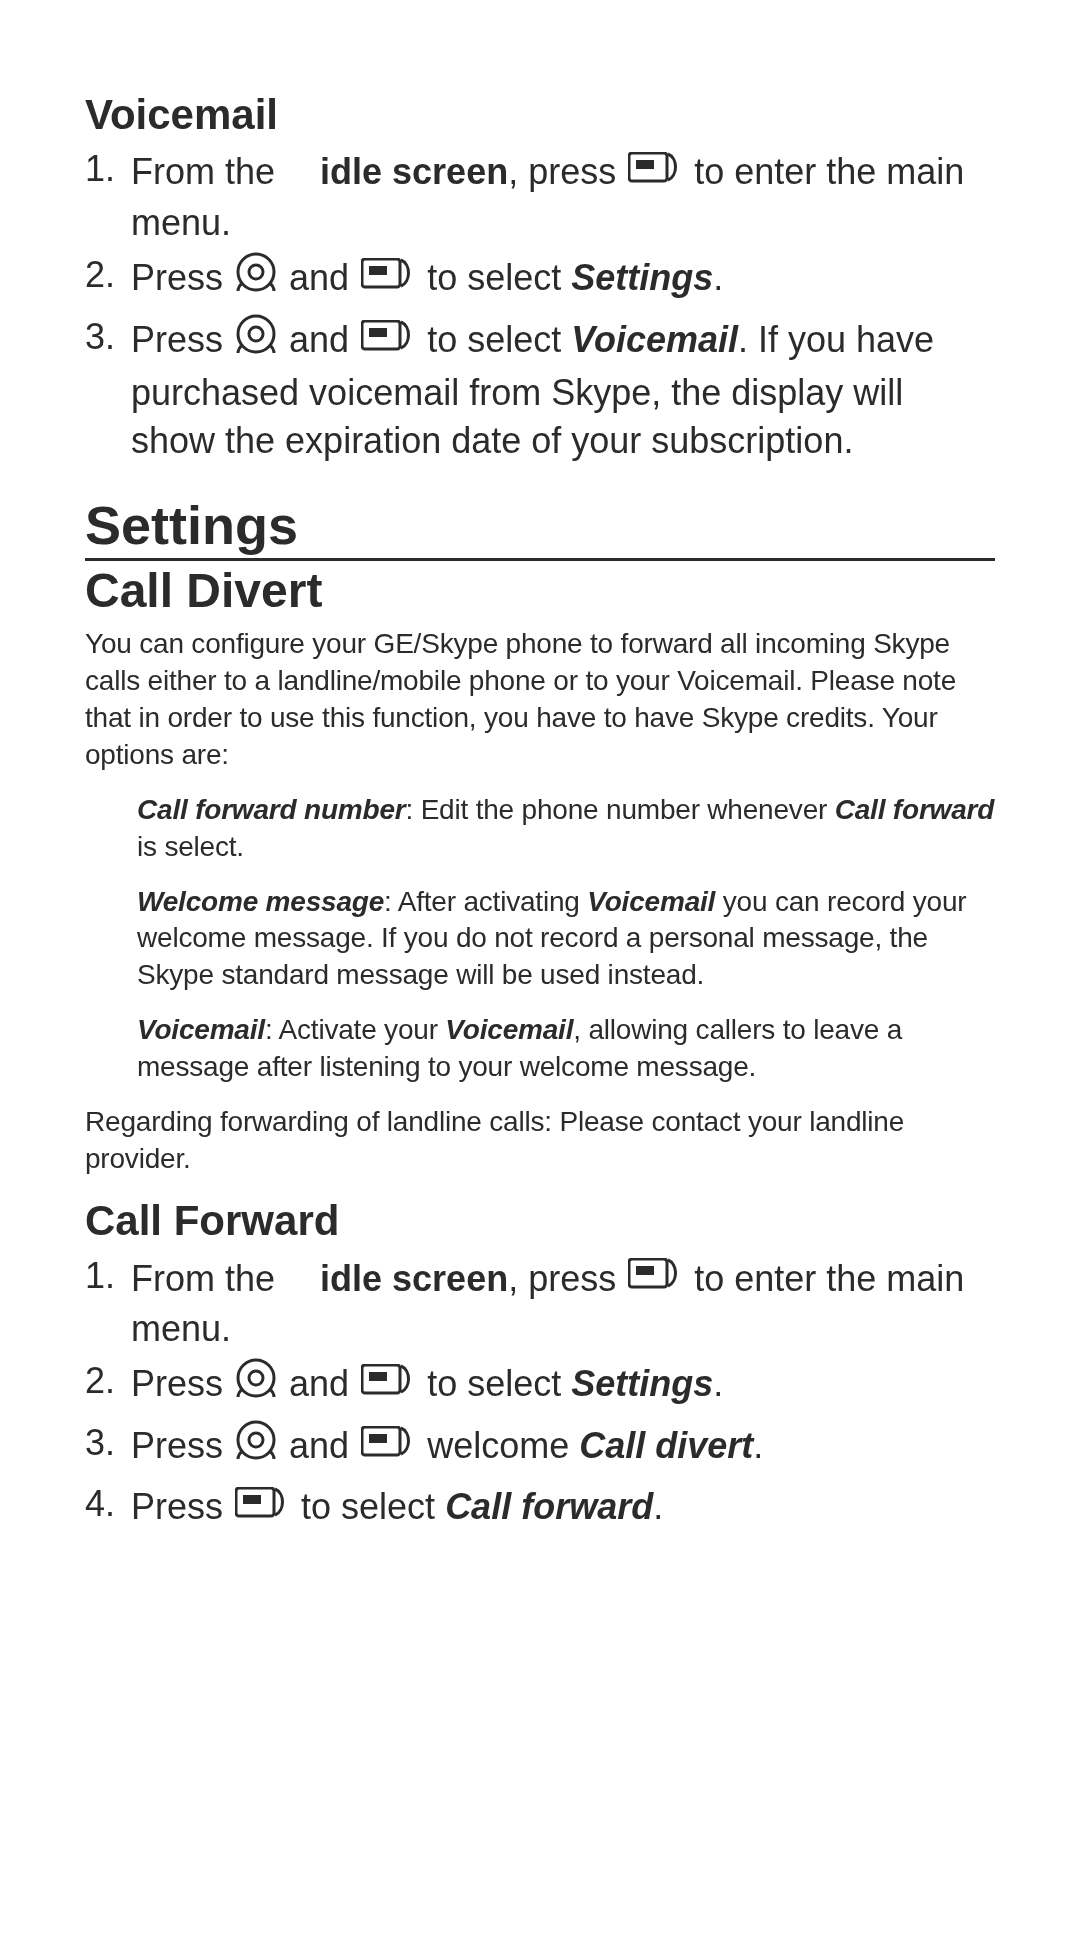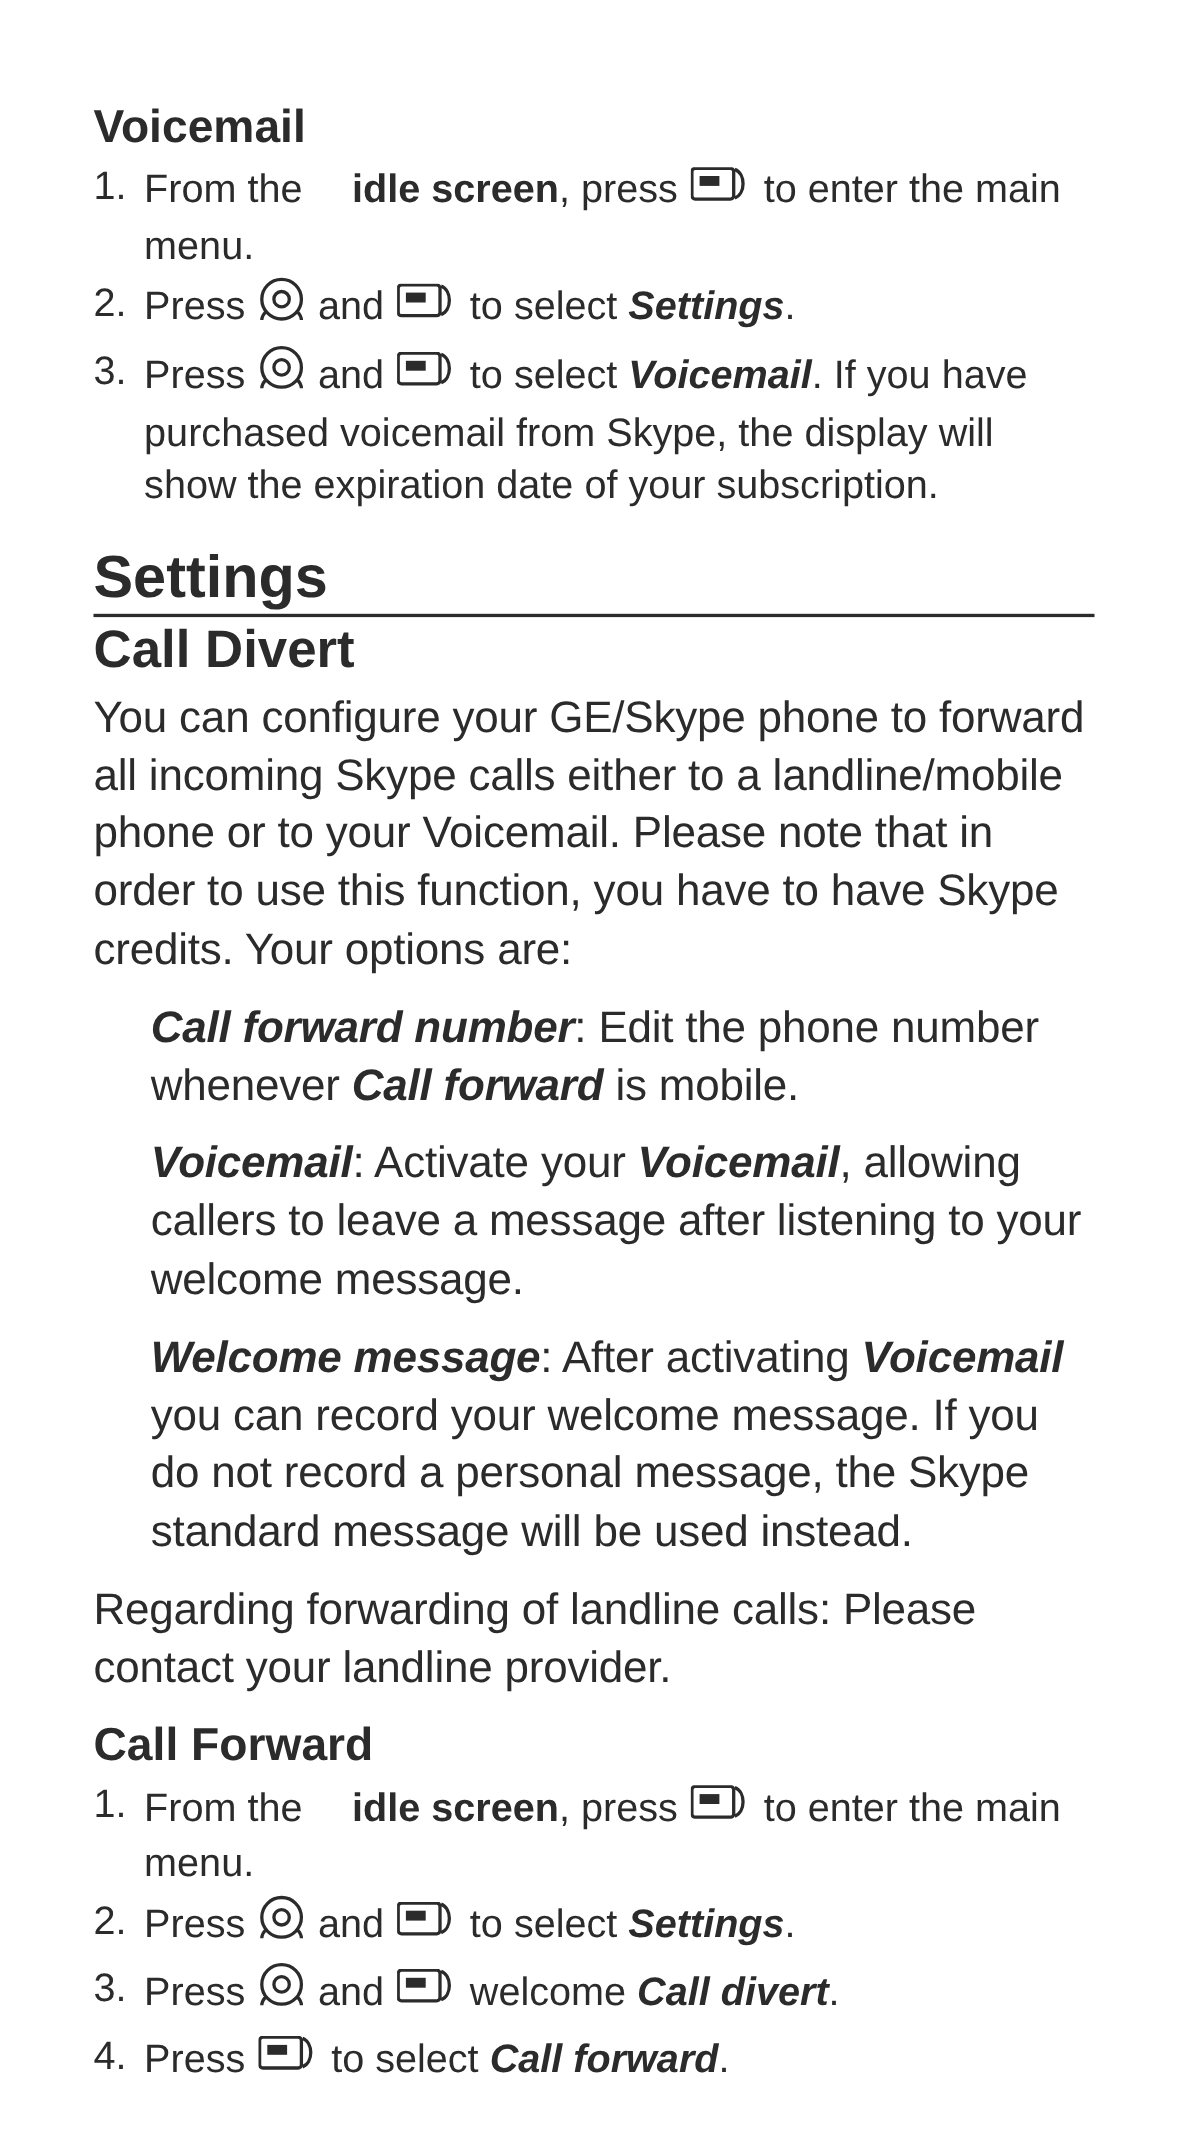--- a/index.html
+++ b/index.html
@@ -31,21 +31,21 @@
     border-bottom: 3px solid #2b2b2b;
     line-height: 1.1;
   }
   .h2 {
     font-weight: 700;
     font-size: 48px;
     margin: 2px 0 8px 0;
     line-height: 1.15;
   }
   .body {
-    font-size: 40px;
+    font-size: 28px;
     line-height: 1.32;
     font-weight: 400;
     letter-spacing: -0.2px;
   }
   ol.steps {
     list-style: none;
     padding: 0;
     margin: 0;
   }
   ol.steps > li {
@@ -141,28 +141,28 @@
     </li>
   </ol>
 
   <div class="h1">Settings</div>
 
   <div class="h2">Call Divert</div>
   <div class="body">You can configure your GE/Skype phone to forward all incoming Skype calls either to a landline/mobile phone or to your Voicemail. Please note that in order to use this function, you have to have Skype credits. Your options are:</div>
 
   <div class="options">
     <div class="opt body">
-      <em class="bi">Call forward number</em><span>:   </span><span>Edit the phone number whenever </span><em class="bi">Call forward</em><span> is mobile.</span>
+      <em class="bi">Call forward number</em><span>:   </span><span>Edit the phone number whenever </span><em class="bi">Call forward</em><span> is select.</span>
+    </div>
+    <div class="opt body">
+      <em class="bi">Welcome message</em><span>: </span><span>After activating </span><em class="bi">Voicemail</em><span> you can record your welcome message. If you do not record a personal message, the Skype standard message will be used instead.</span>
     </div>
     <div class="opt body">
       <em class="bi">Voicemail</em><span>: </span><span>Activate your </span><em class="bi">Voicemail</em><span>, allowing callers to leave a message after listening to your welcome message.</span>
     </div>
-    <div class="opt body">
-      <em class="bi">Welcome message</em><span>: </span><span>After activating </span><em class="bi">Voicemail</em><span> you can record your welcome message. If you do not record a personal message, the Skype standard message will be used instead.</span>
-    </div>
   </div>
 
   <div class="body" style="">Regarding forwarding of landline calls: Please contact your landline provider.</div>
 
   <div class="h3" style="margin-top:18px">Call Forward</div>
   <ol class="steps">
     <li>
       <span class="num">1.</span>
       <span class="step-body">
         <span>From the </span><b>idle screen</b><span>, press </span>

